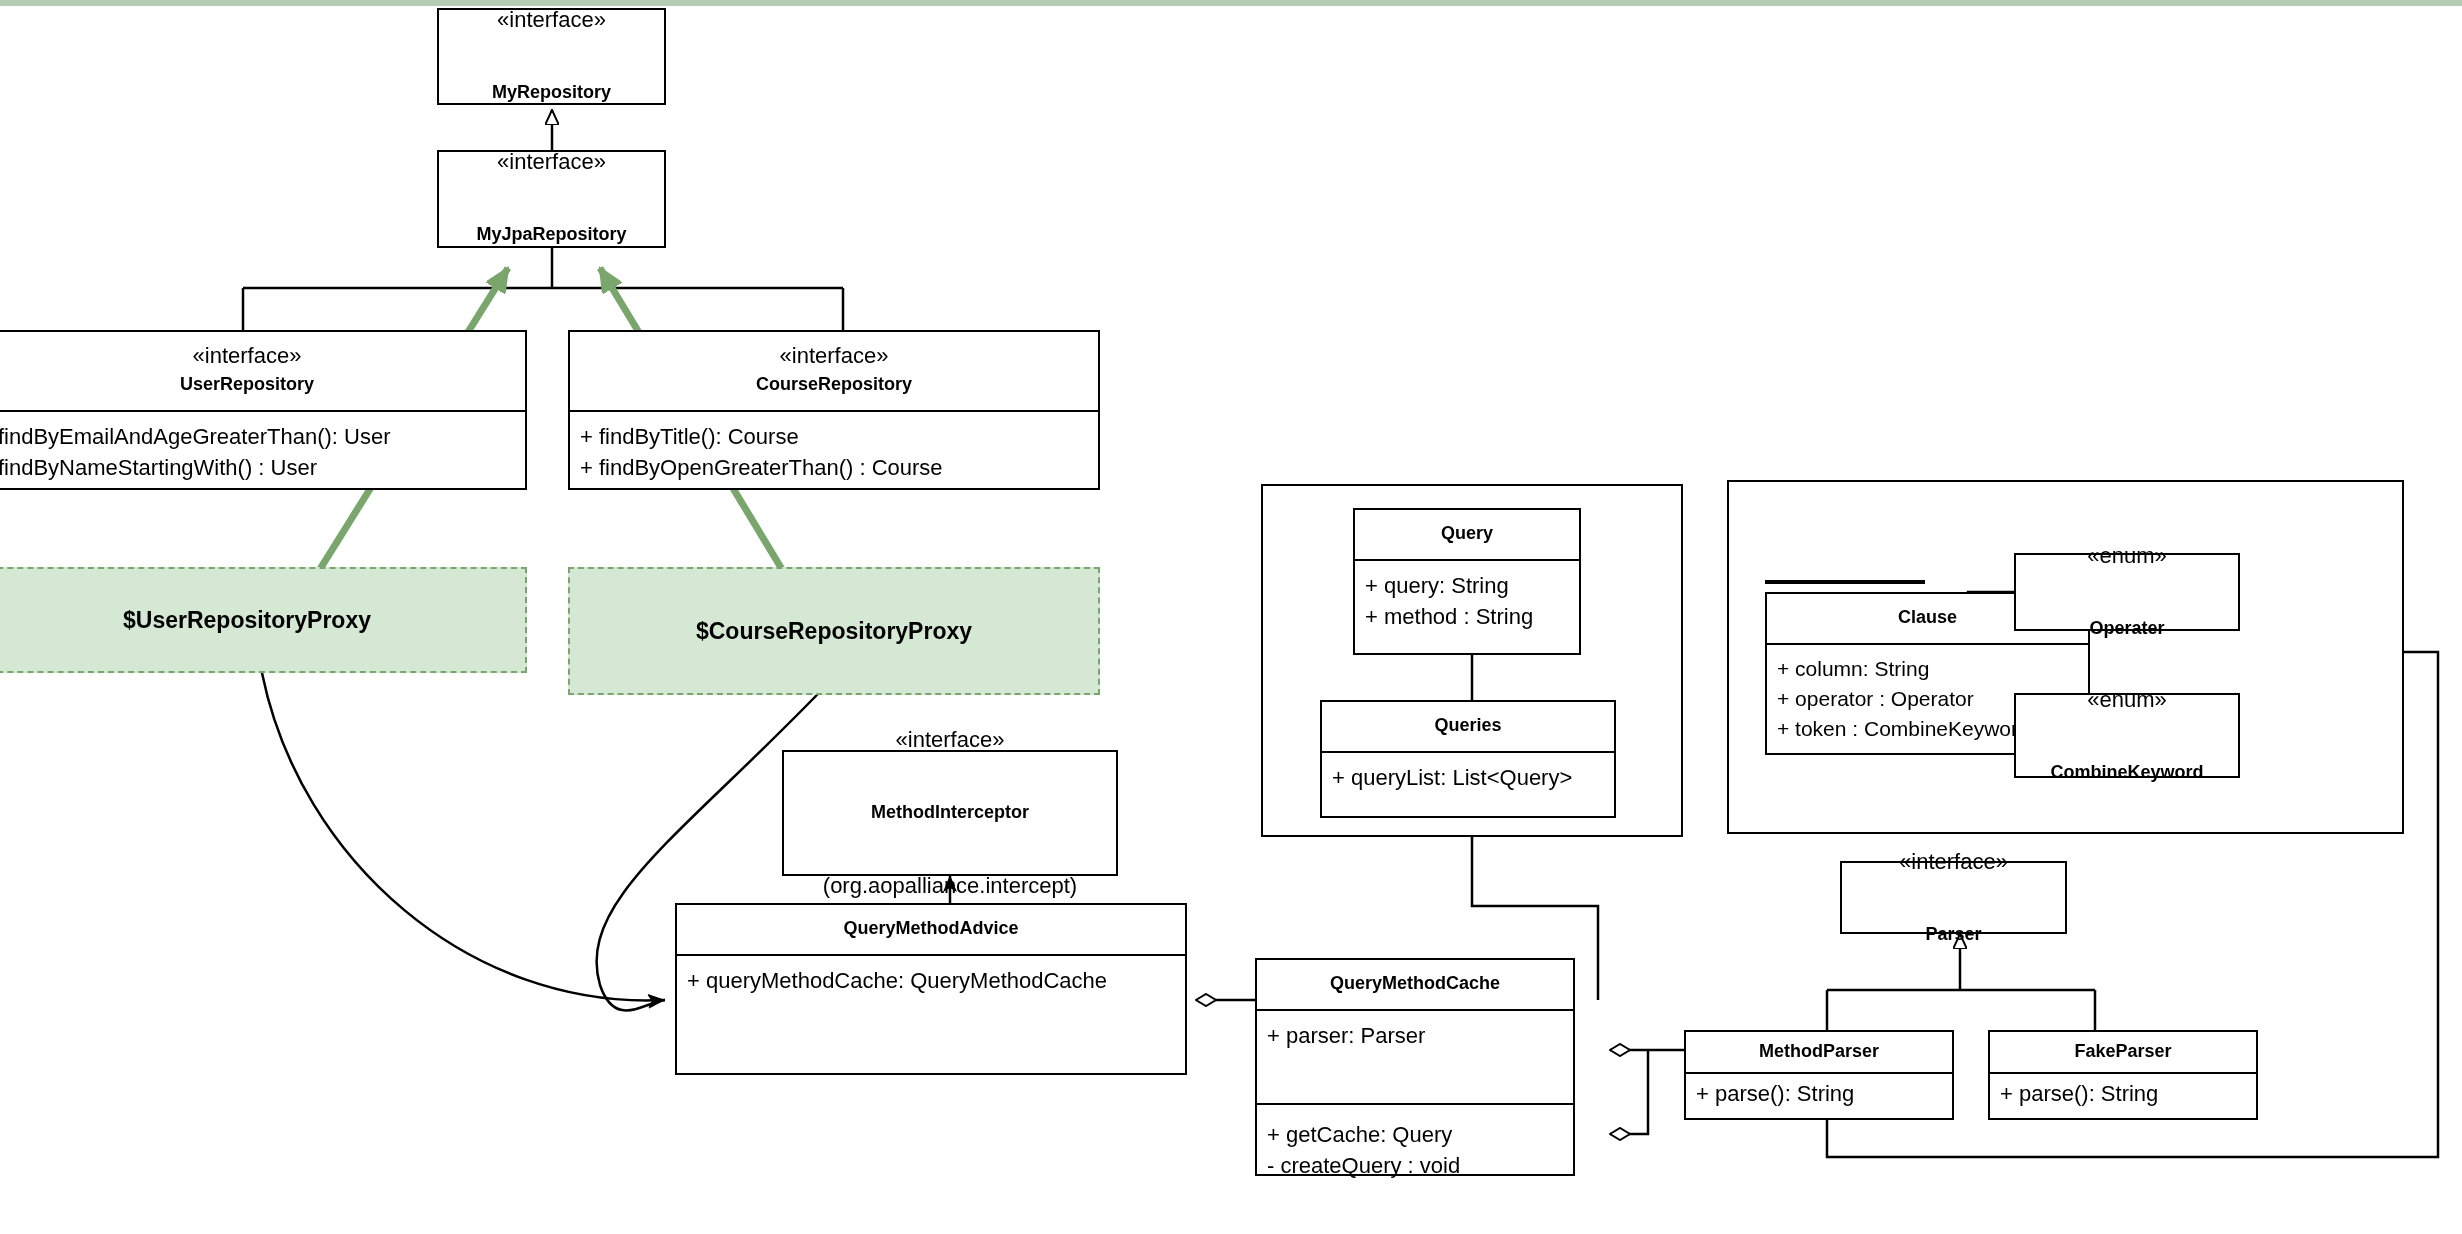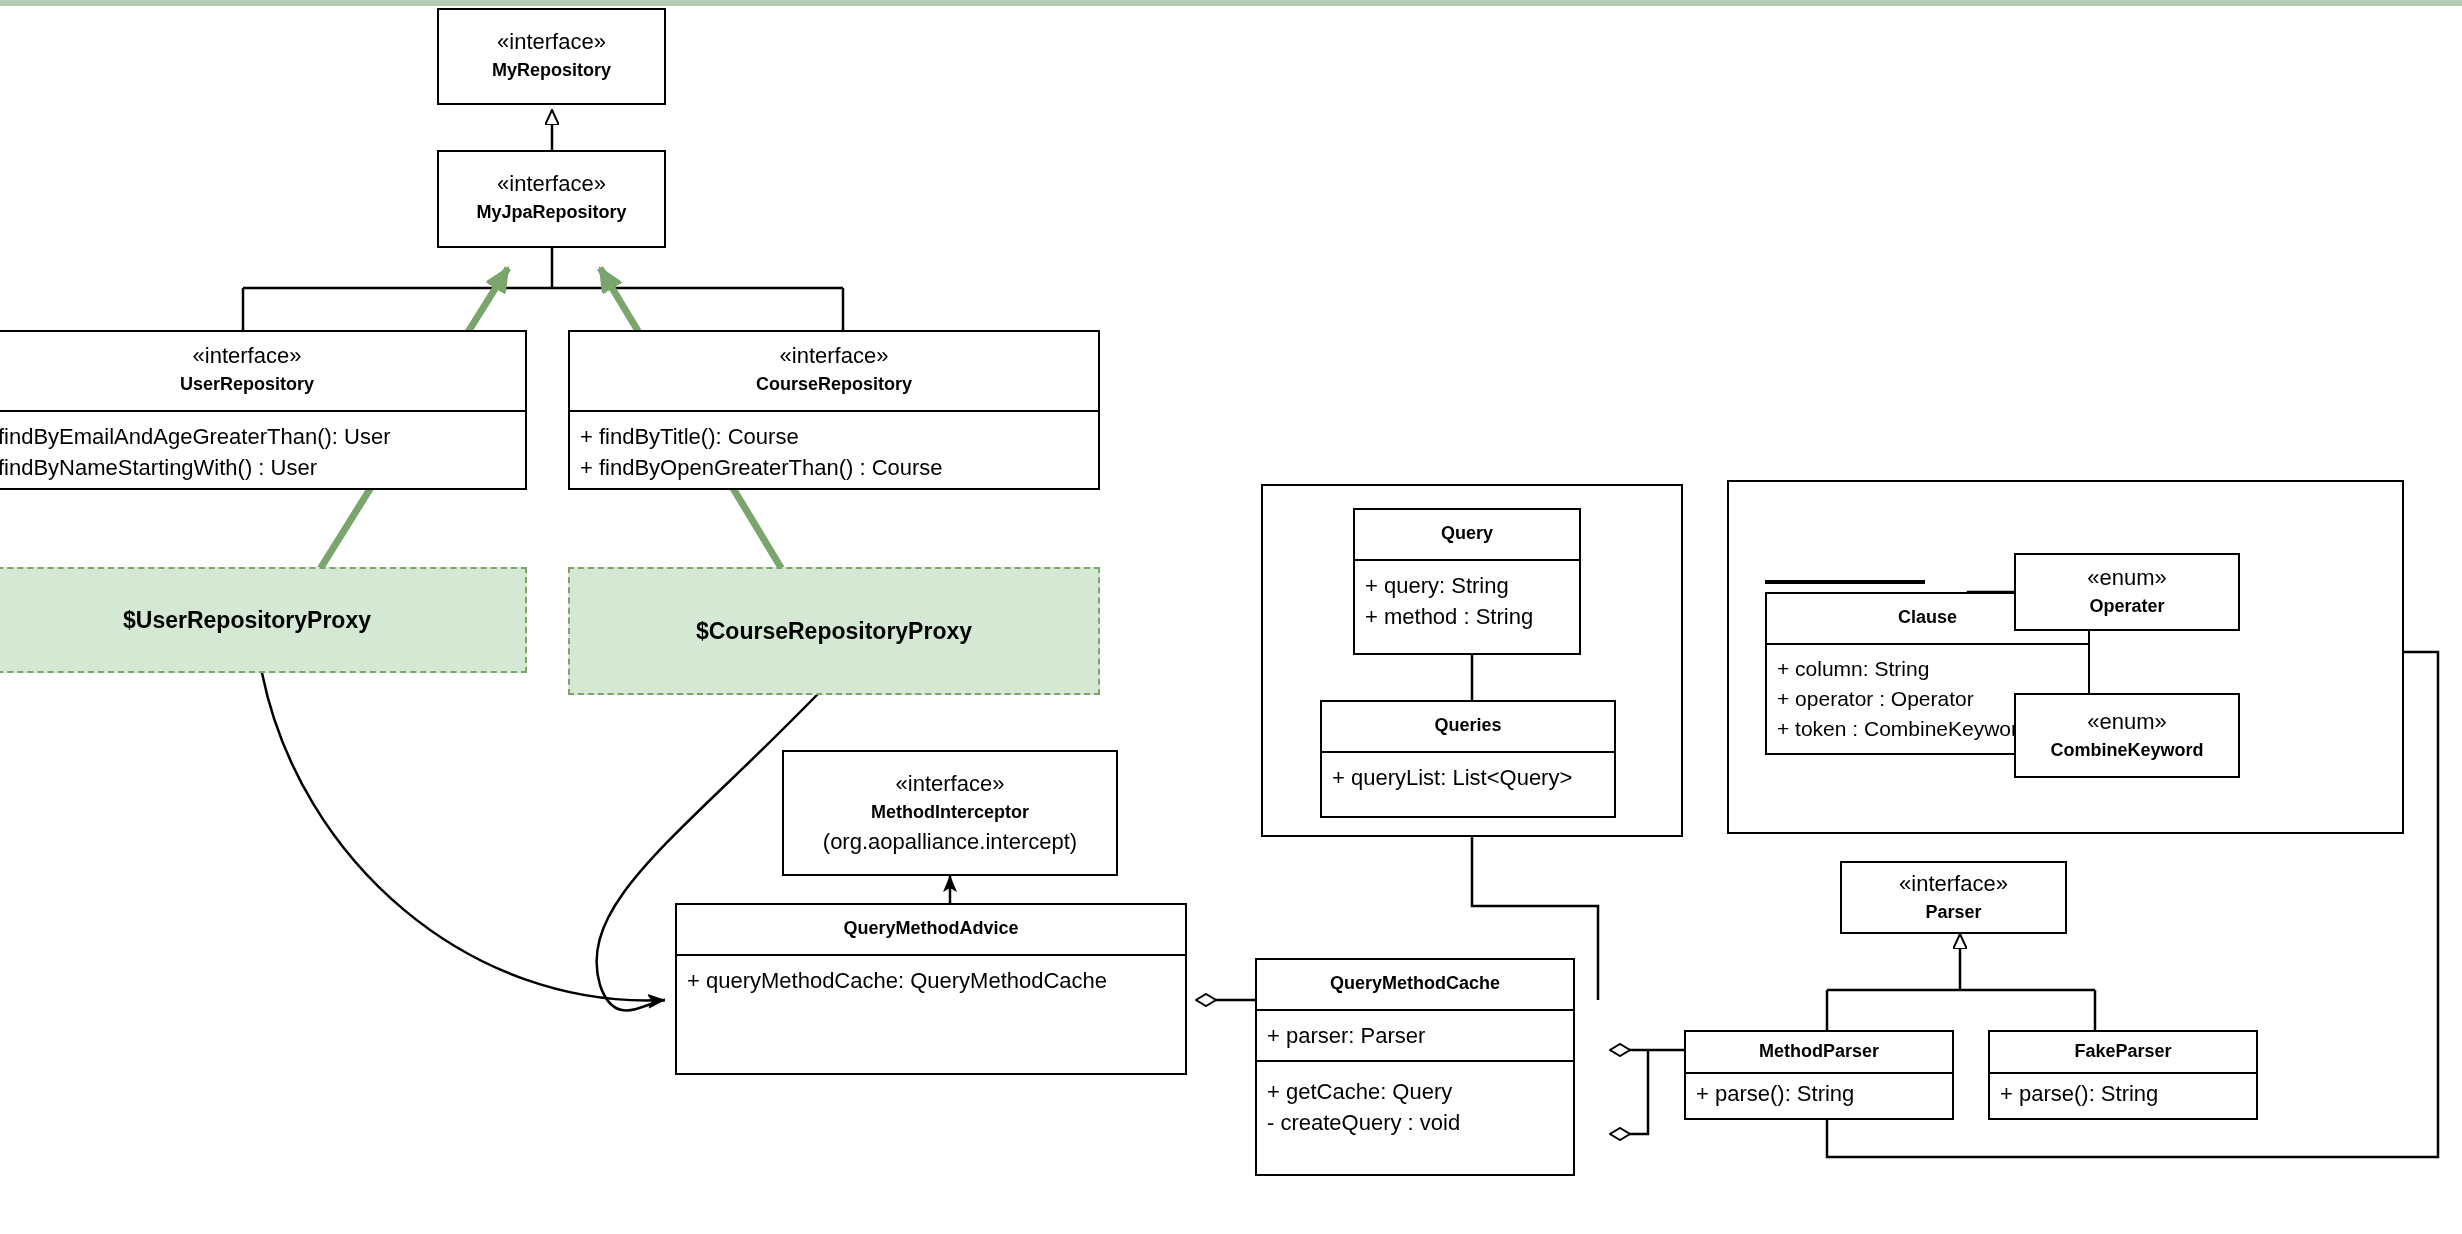--- a/index.html
+++ b/index.html
@@ -43,20 +43,21 @@
     border: 2px solid #000000;
     z-index: 5;
   }
   .node .hdr {
     text-align: center;
     font-size: 23px;
     line-height: 29px;
     color: #000000;
     padding: 9px 8px 11px 8px;
     box-sizing: border-box;
+    gap: 44px;
   }
   .node .stereo {
     display: block;
     font-weight: normal;
     font-size: 22px;
   }
   .node .cname {
     display: block;
     font-weight: bold;
     font-size: 18px;
@@ -275,21 +276,21 @@
     </div>
   </div>
 
   <div class="node" style="left:1255px; top:958px; width:320px; height:218px;">
     <div class="hdr">
       <span class="cname">QueryMethodCache</span>
     </div>
     <div class="compart">
       <div class="row">+ parser: Parser</div>
     </div>
-    <div class="compart" style="padding-top:14px;">
+    <div class="compart" style="padding-top:14px;margin-top:43px;">
       <div class="row">+ getCache: Query</div>
       <div class="row">- createQuery : void</div>
     </div>
   </div>
 
   <div class="node" style="left:1353px; top:508px; width:228px; height:147px;">
     <div class="hdr">
       <span class="cname">Query</span>
     </div>
     <div class="compart">

